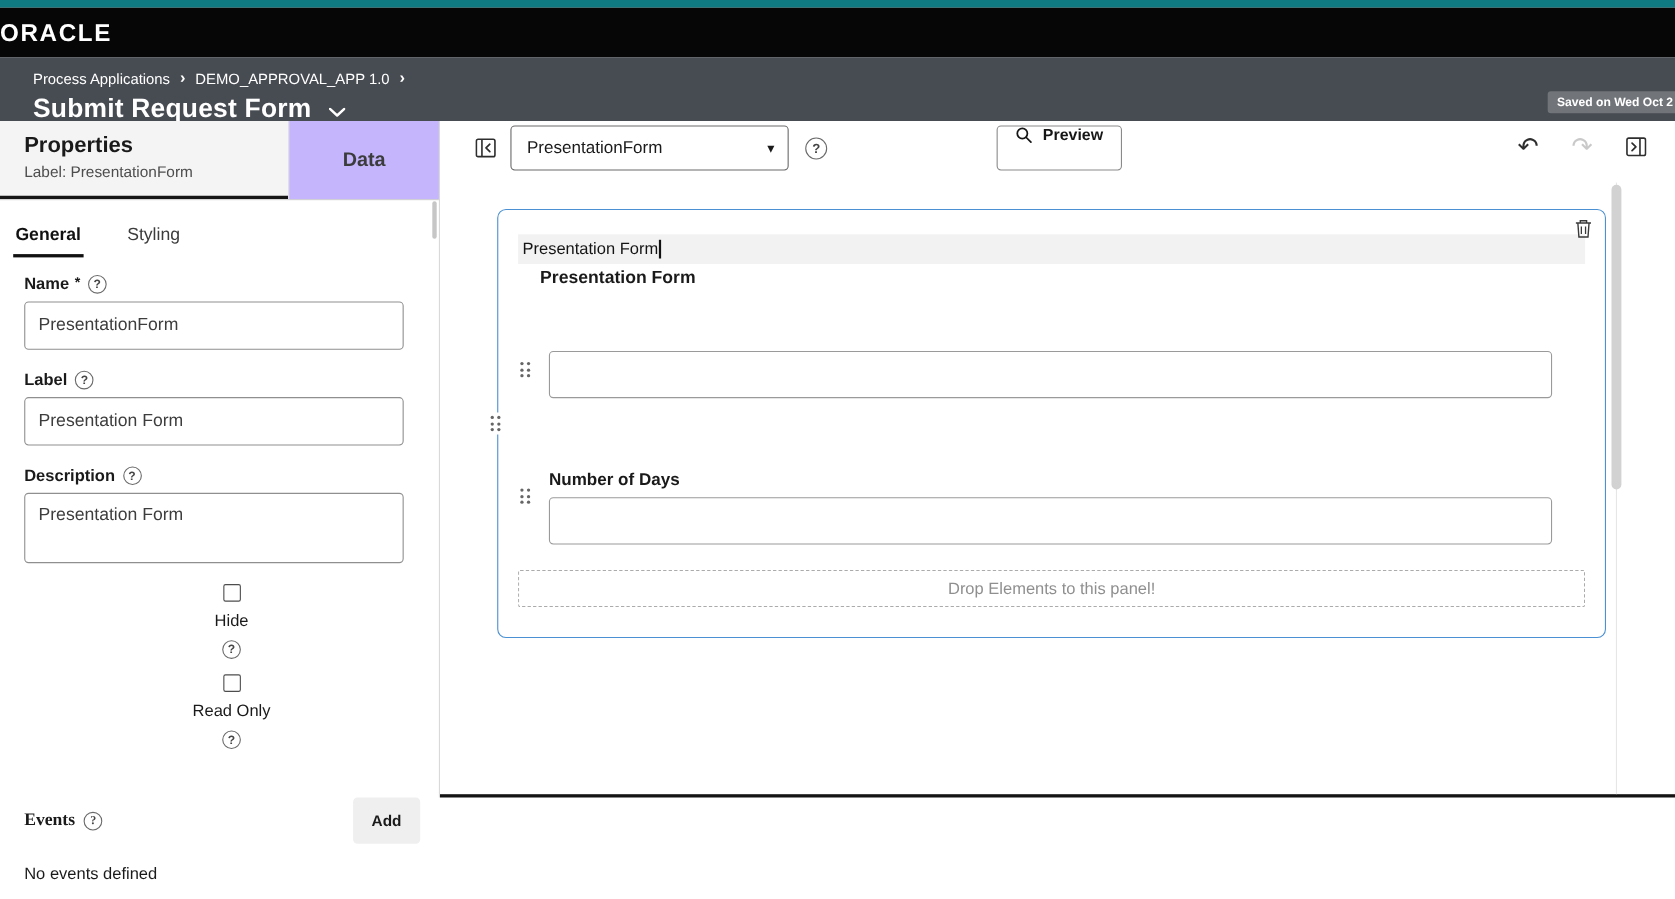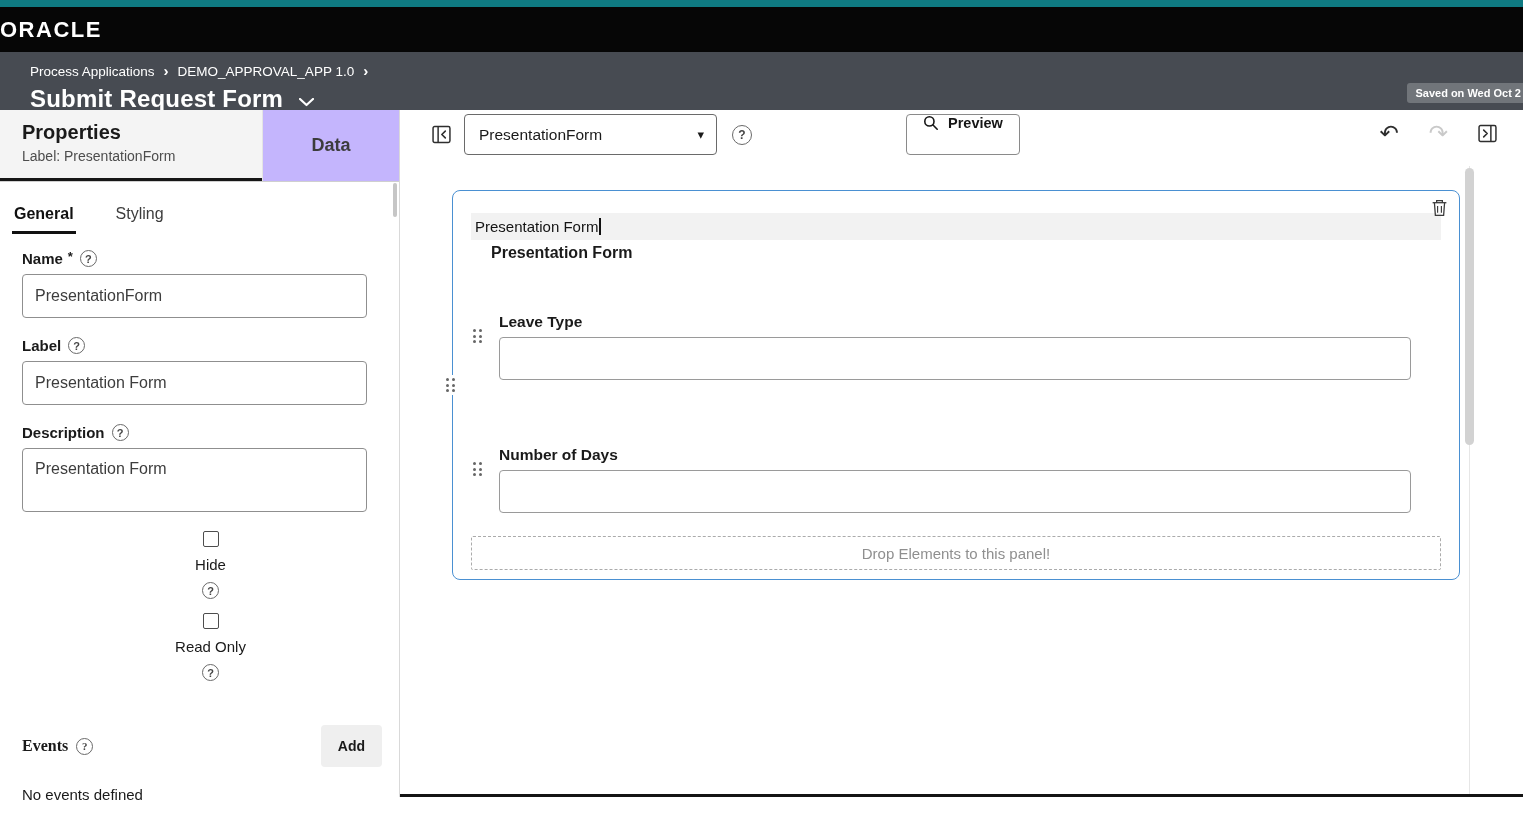--- a/index.html
+++ b/index.html
@@ -13,21 +13,21 @@
   .logo { color:#fff; font-size:22px; font-weight:700; letter-spacing:1.5px; }
 
   .subheader { height:58px; background:var(--subheader-bg,#474b52); color:#fff; padding:11px 0 0 30px; position:relative; }
   .crumbs { display:flex; align-items:center; gap:9px; font-size:13.5px; }
   .crumb-sep { font-size:15px; font-weight:700; transform:translateY(-1px); }
   .title-row { display:flex; align-items:center; gap:16px; margin-top:5px; }
   .title-row h1 { font-size:24px; font-weight:700; letter-spacing:.2px; }
   .saved-badge { position:absolute; top:31px; right:-12px; background:#71757a; color:#fff;
     font-size:11px; font-weight:700; padding:4px 14px 4px 8px; border-radius:3px; white-space:nowrap; }
 
-  .content { display:flex; height:687px; }
+  .content { display:flex; height:615px; }
 
   
   .sidebar { flex:0 0 400px; width:400px; border-right:1px solid #d9d9d9; background:#fff; position:relative; }
   .side-tabs { display:flex; height:72px; border-bottom:1px solid #cfcfcf; }
   .tab-properties { width:262px; background:#f4f4f4; padding:11px 0 0 22px; box-shadow:inset 0 -3px 0 #161616; cursor:pointer; }
   .tab-properties .t1 { font-size:20px; font-weight:700; }
   .tab-properties .t2 { font-size:14px; color:#4d4d4d; margin-top:4px; }
   .tab-data { flex:1; background:#c4b5fd; border-left:1px solid #e4e4e4; display:flex; align-items:center; justify-content:center;
     font-size:18px; font-weight:700; color:#3c3c3c; cursor:pointer; }
 
@@ -250,21 +250,20 @@
       <div class="field-row">
         <span class="dots row-grab">
             <i></i>
             <i></i>
             <i></i>
             <i></i>
             <i></i>
             <i></i>
           </span>
         <div class="field-col">
-          <label>Leave Type</label>
           <input class="canvas-input" type="text" value="" style="">
         </div>
       </div>
 
       <div class="field-row">
         <span class="dots row-grab">
             <i></i>
             <i></i>
             <i></i>
             <i></i>

